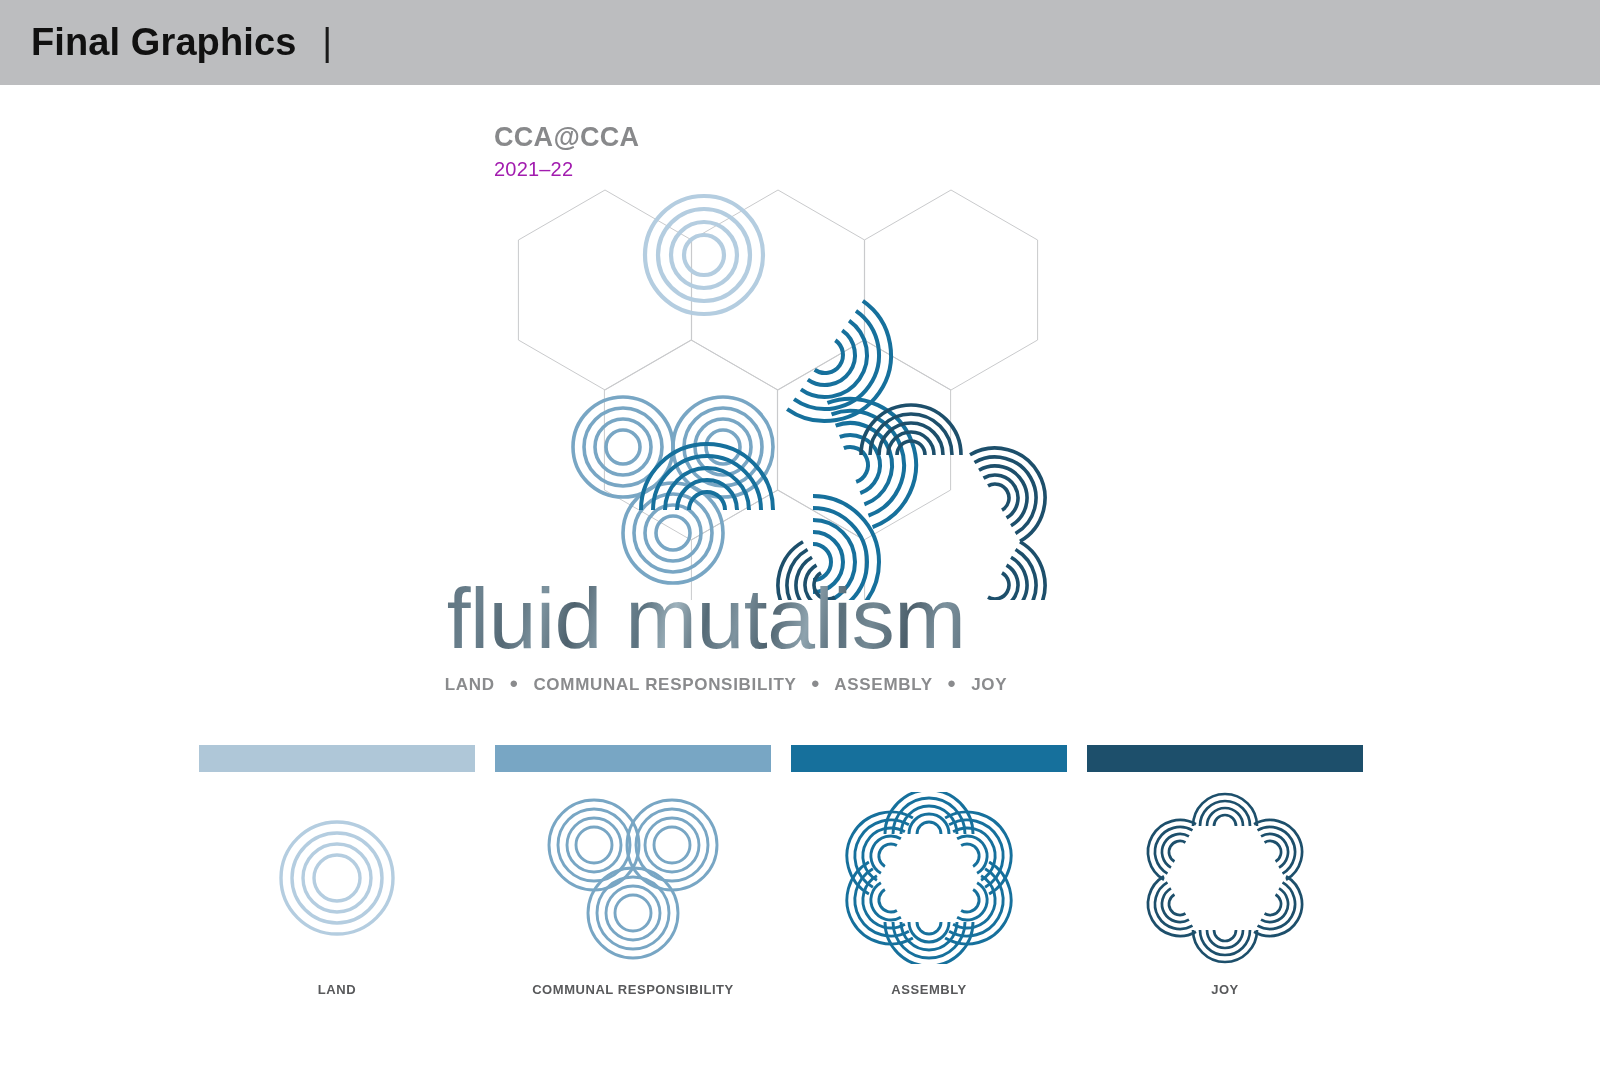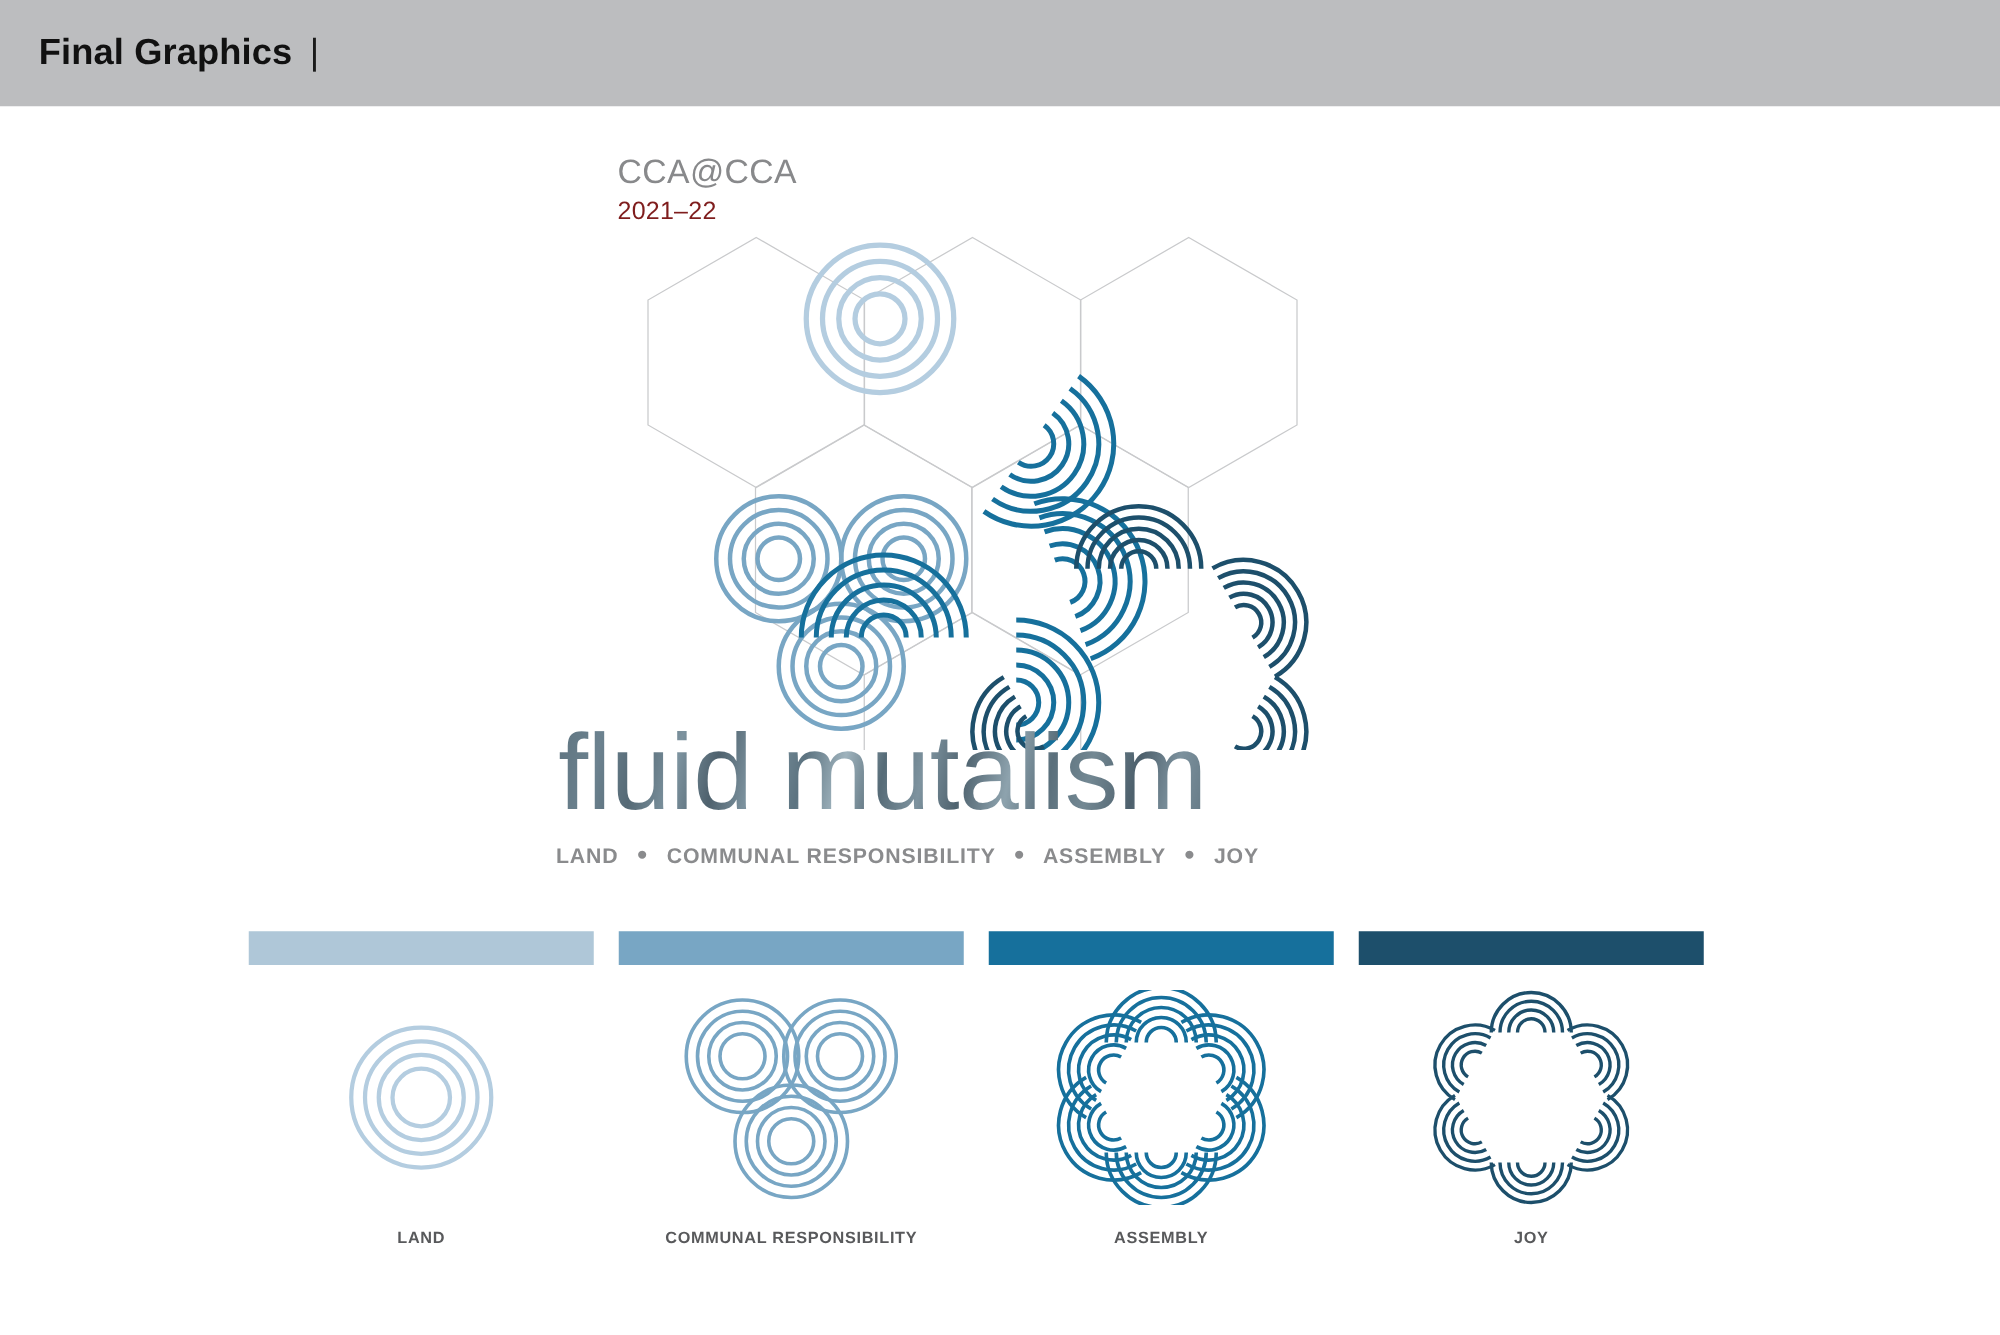--- a/index.html
+++ b/index.html
@@ -24,27 +24,27 @@
     position: absolute;
     left: 0; top: 0;
     width: 1600px;
     height: 85px;
     background: #bcbdbf;
     display: flex;
     align-items: center;
   }
   #header-title {
     margin-left: 31px;
-    font-size: 29px;
+    font-size: 38px;
     color: #111111;
     letter-spacing: 0.1px;
     white-space: nowrap;
     display: flex;
     align-items: center;
-    gap: 0;
+    gap: 12px;
   }
   #header-title .strong { font-weight: 700; }
   #header-title .sep {
     font-weight: 400;
     padding: 0 11px 0 14px;
     color: #1a1a1a;
   }
   #header-title .rest { font-weight: 400; }
 
   
@@ -57,30 +57,30 @@
   }
 
   #eyebrow {
     position: absolute;
     left: 494px;
     top: 37px;
     line-height: 1.18;
   }
   #eyebrow .brand {
     font-size: 27px;
-    font-weight: 400;
+    font-weight: 700;
     color: #88898b;
     letter-spacing: 0.3px;
     display: block;
     text-align: center;
   }
   #eyebrow .year {
     font-size: 20px;
     font-weight: 400;
-    color: #7f1d1d;
+    color: #a21caf;
     letter-spacing: 0.2px;
     display: block;
     margin-top: 4px;
   }
 
   #hero-art {
     position: absolute;
     left: 495px;
     top: 95px;
     width: 620px;

